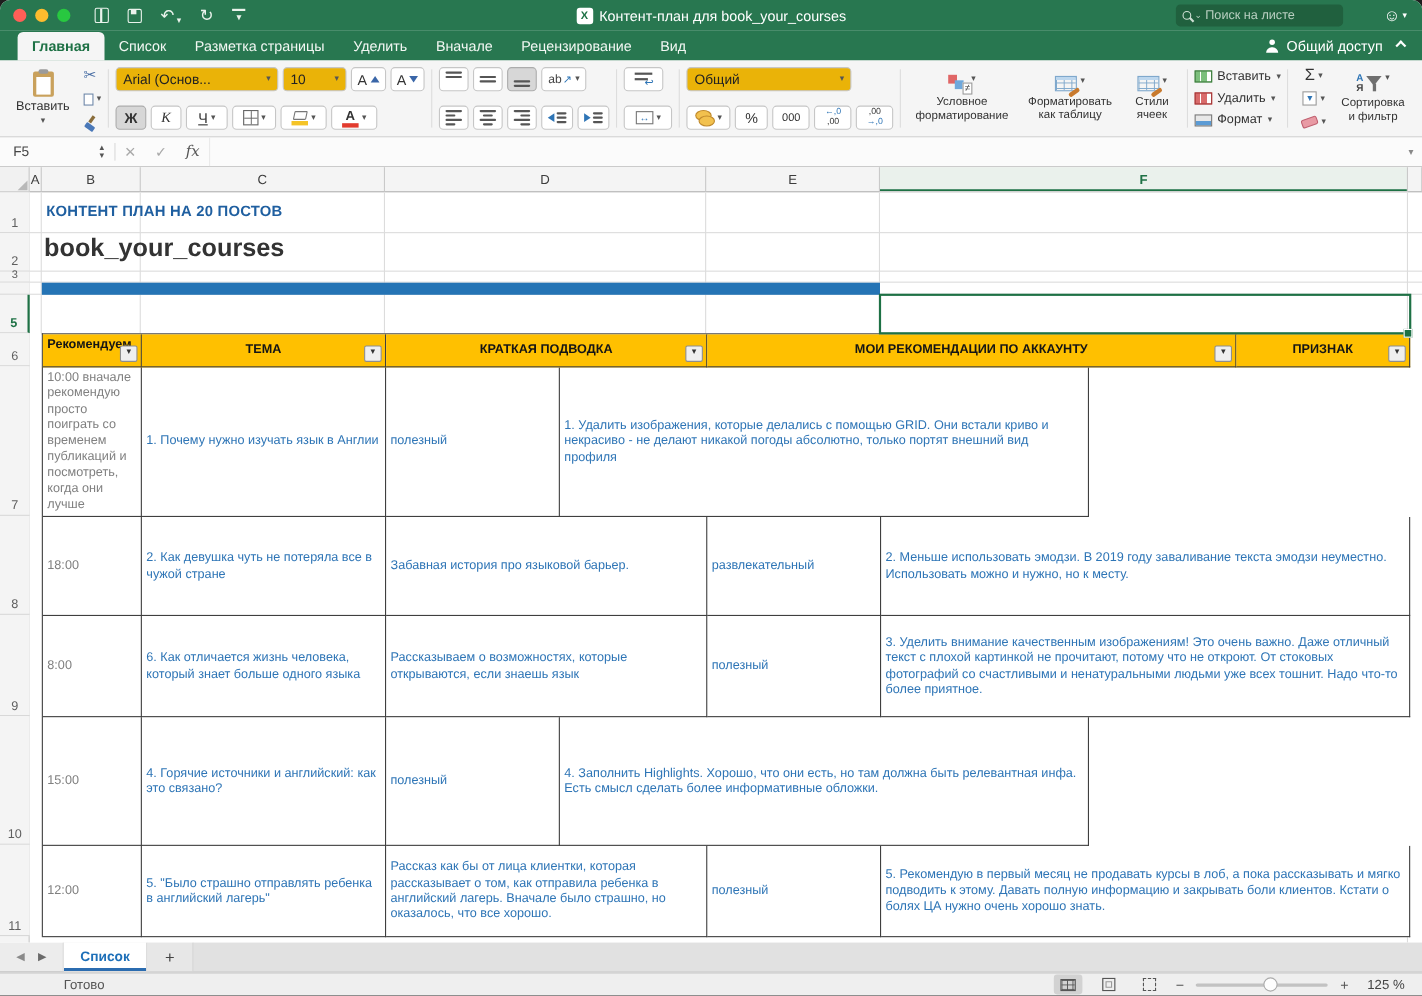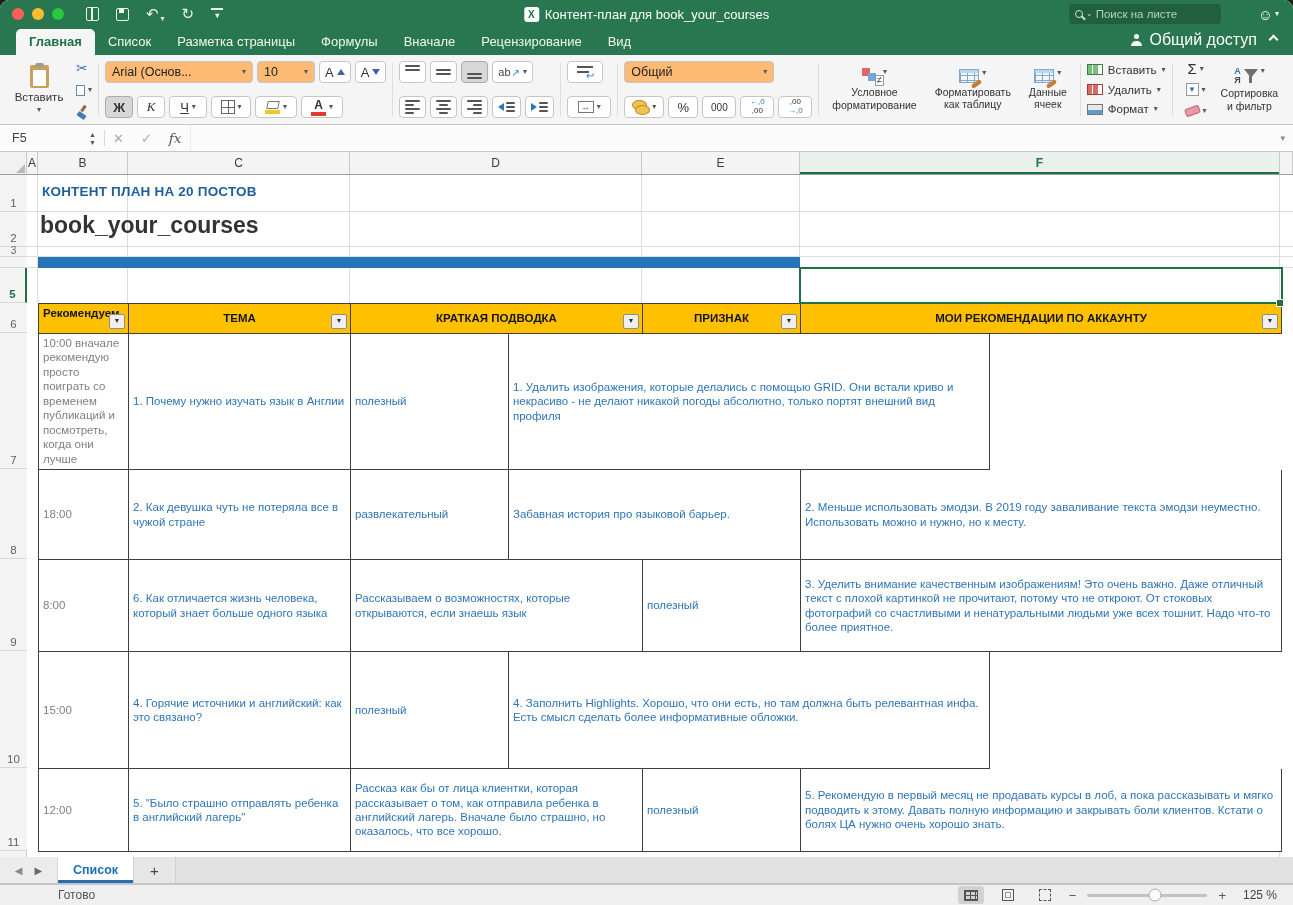--- a/index.html
+++ b/index.html
@@ -36,41 +36,41 @@
   .search input::placeholder { color:#B9CFC1; }
   .smiley-wrap { position:absolute; right:14px; top:0; height:100%; display:flex; align-items:center;
                  gap:2px; font-size:15px; }
 
   
   .tabsrow { position:absolute; top:28px; left:0; width:100%; height:27px; background:#287750;
              display:flex; align-items:flex-end; padding-left:16px; }
   .rtab { color:#F2F7F3; font-size:13px; padding:5px 13px 6px; white-space:nowrap; }
   .rtab.active { background:#F5F5F5; color:#1E7145; font-weight:700; border-radius:5px 5px 0 0; }
   .share { margin-left:auto; display:flex; align-items:center; gap:7px; padding:0 16px 6px 0;
-           color:#fff; font-size:16px; }
+           color:#fff; font-size:13px; }
   .person { width:13px; height:12px; position:relative; }
   .person::before { content:""; position:absolute; left:4px; top:0; width:5px; height:5px;
                     border-radius:50%; background:#fff; }
   .person::after { content:""; position:absolute; left:1px; bottom:0; width:11px; height:5px;
                    border-radius:5px 5px 0 0; background:#fff; }
   .chevup { width:7px; height:7px; border-left:2px solid #fff; border-top:2px solid #fff;
             transform:rotate(45deg); margin:0 0 1px 6px; }
 
   
   .ribbon { position:absolute; top:55px; left:0; width:100%; height:70px; background:#F5F5F5;
             border-bottom:1px solid #C8C8C8; display:flex; align-items:stretch; padding:5px 6px; }
   .group { display:flex; flex-direction:column; justify-content:space-between; padding:1px 4px; }
   .vsep { width:1px; background:#DDDDDD; margin:3px 2px; flex:none; }
   .rrow { display:flex; align-items:center; gap:4px; }
   .btn { height:22px; min-width:24px; background:#FFF; border:1px solid #C6C6C6; border-radius:4px;
          display:inline-flex; align-items:center; justify-content:center; gap:3px; padding:0 5px;
          font-size:13px; color:#333; }
   .btn.on { background:#D7D7D7; border-color:#ACACAC; }
   .dd { font-size:8px; color:#555; line-height:1; }
-  .combo { background:#fdba74; border:1px solid #C6C6C6; border-radius:4px; height:22px; display:flex;
+  .combo { background:#eab308; border:1px solid #C6C6C6; border-radius:4px; height:22px; display:flex;
            align-items:center; justify-content:space-between; padding:0 6px; font-size:12.5px; color:#222; }
   .paste-btn { width:58px; height:100%; display:flex; flex-direction:column; align-items:center;
                justify-content:center; gap:3px; font-size:11.5px; color:#333; }
   .ic-paste { width:19px; height:23px; background:#C9A15C; border-radius:2px; position:relative; }
   .ic-paste::before { content:""; position:absolute; left:3px; top:5px; width:13px; height:16px; background:#fff; }
   .ic-paste::after { content:""; position:absolute; left:5px; top:-2px; width:9px; height:4px;
                      background:#9b9b9b; border-radius:2px; }
   .clipcol { display:flex; flex-direction:column; justify-content:space-between; align-items:flex-start; }
   .scis { color:#4a6fa5; font-size:14px; line-height:1; }
   .ic-copy { width:9px; height:11px; border:1px solid #6E87A8; background:#fff; position:relative; }
@@ -299,21 +299,21 @@
     <div class="smiley-wrap">
       <span>☺</span>
       <span class="mini">▾</span>
     </div>
   </div>
 
   <div class="tabsrow">
     <span class="rtab active">Главная</span>
     <span class="rtab">Список</span>
     <span class="rtab">Разметка страницы</span>
-    <span class="rtab">Формулы</span>
+    <span class="rtab">Уделить</span>
     <span class="rtab">Вначале</span>
     <span class="rtab">Рецензирование</span>
     <span class="rtab">Вид</span>
     <div class="share">
       <span class="person"></span>
       <span>Общий доступ</span>
       <span class="chevup"></span>
     </div>
   </div>
 
@@ -527,21 +527,21 @@
             <span class="ic-ftab"></span>
             <span class="dd">▾</span>
           </span>
         <span class="lbl">Форматировать как таблицу</span>
       </div>
       <div class="bigbtn">
         <span class="icrow">
             <span class="ic-ftab"></span>
             <span class="dd">▾</span>
           </span>
-        <span class="lbl">Данные ячеек</span>
+        <span class="lbl">Стили ячеек</span>
       </div>
     </div>
     <div class="vsep"></div>
     <div class="group" style="justify-content:center; gap:2px;">
       <div class="cellrow">
         <span class="chip ins"></span>
         <span>Вставить</span>
         <span class="dd">▾</span>
       </div>
       <div class="cellrow">
@@ -657,32 +657,32 @@
             <span class="filter">
               <span>▼</span>
             </span>
           </div>
         <div class="tc th w3">
             <span>КРАТКАЯ ПОДВОДКА</span>
             <span class="filter">
               <span>▼</span>
             </span>
           </div>
+        <div class="tc th w5">
+            <span>МОИ РЕКОМЕНДАЦИИ ПО АККАУНТУ</span>
+            <span class="filter">
+              <span>▼</span>
+            </span>
+          </div>
         <div class="tc th w4">
             <span>ПРИЗНАК</span>
             <span class="filter">
               <span>▼</span>
             </span>
           </div>
-        <div class="tc th w5">
-            <span>МОИ РЕКОМЕНДАЦИИ ПО АККАУНТУ</span>
-            <span class="filter">
-              <span>▼</span>
-            </span>
-          </div>
       </div>
       <div class="trow">
         <div class="tc time topalign w1 h7">
             <span>10:00 вначале рекомендую просто поиграть со временем публикаций и посмотреть, когда они лучше</span>
           </div>
         <div class="tc w2 h7">
             <span>1. Почему нужно изучать язык в Англии</span>
           </div>
         <div class="tc w4 h7">
             <span>полезный</span>
@@ -691,25 +691,25 @@
             <span>1. Удалить изображения, которые делались с помощью GRID. Они встали криво и некрасиво - не делают никакой погоды абсолютно, только портят внешний вид профиля</span>
           </div>
       </div>
       <div class="trow">
         <div class="tc time w1 h8">
             <span>18:00</span>
           </div>
         <div class="tc w2 h8">
             <span>2. Как девушка чуть не потеряла все в чужой стране</span>
           </div>
+        <div class="tc w3 h8">
+            <span>Забавная история про языковой барьер.</span>
+          </div>
         <div class="tc w4 h8">
             <span>развлекательный</span>
-          </div>
-        <div class="tc w3 h8">
-            <span>Забавная история про языковой барьер.</span>
           </div>
         <div class="tc w5 h8">
             <span>2. Меньше использовать эмодзи. В 2019 году заваливание текста эмодзи неуместно. Использовать можно и нужно, но к месту.</span>
           </div>
       </div>
       <div class="trow">
         <div class="tc time w1 h9">
             <span>8:00</span>
           </div>
         <div class="tc w2 h9">

